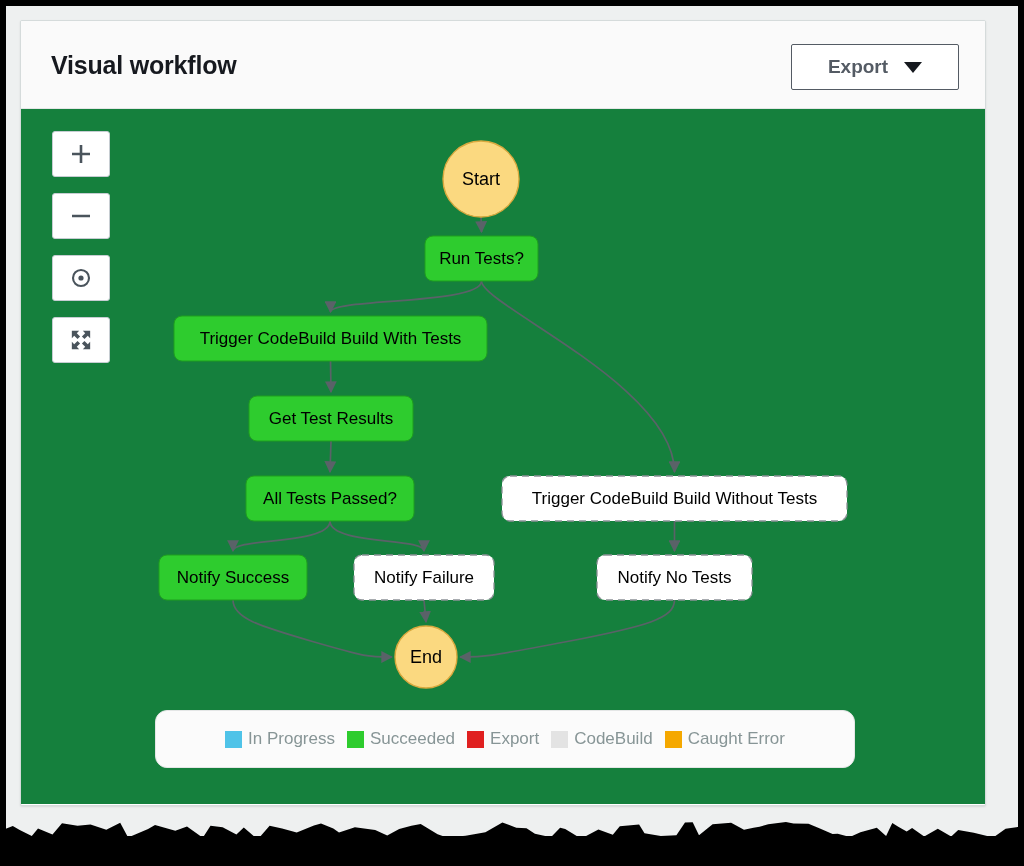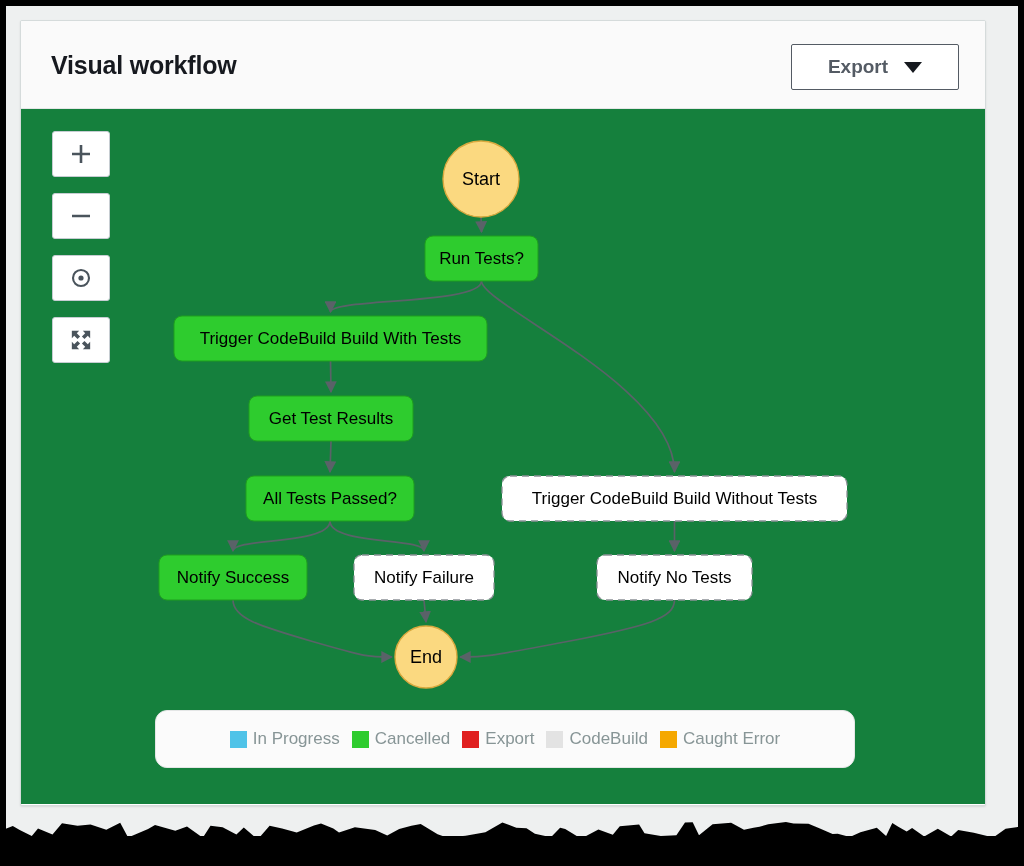--- a/index.html
+++ b/index.html
@@ -298,21 +298,21 @@
         </g>
     </svg>
 
     <div id="legend">
         <div class="legend-item">
           <span class="legend-swatch" style="background: rgb(79, 195, 232);"></span>
           <span class="legend-text">In Progress</span>
         </div>
         <div class="legend-item">
           <span class="legend-swatch" style="background: rgb(46, 204, 46);"></span>
-          <span class="legend-text">Cancelled</span>
+          <span class="legend-text">Succeeded</span>
         </div>
         <div class="legend-item">
           <span class="legend-swatch" style="background: rgb(224, 32, 32);"></span>
           <span class="legend-text">Export</span>
         </div>
         <div class="legend-item">
           <span class="legend-swatch" style="background: rgb(227, 227, 227);"></span>
           <span class="legend-text">CodeBuild</span>
         </div>
         <div class="legend-item">

